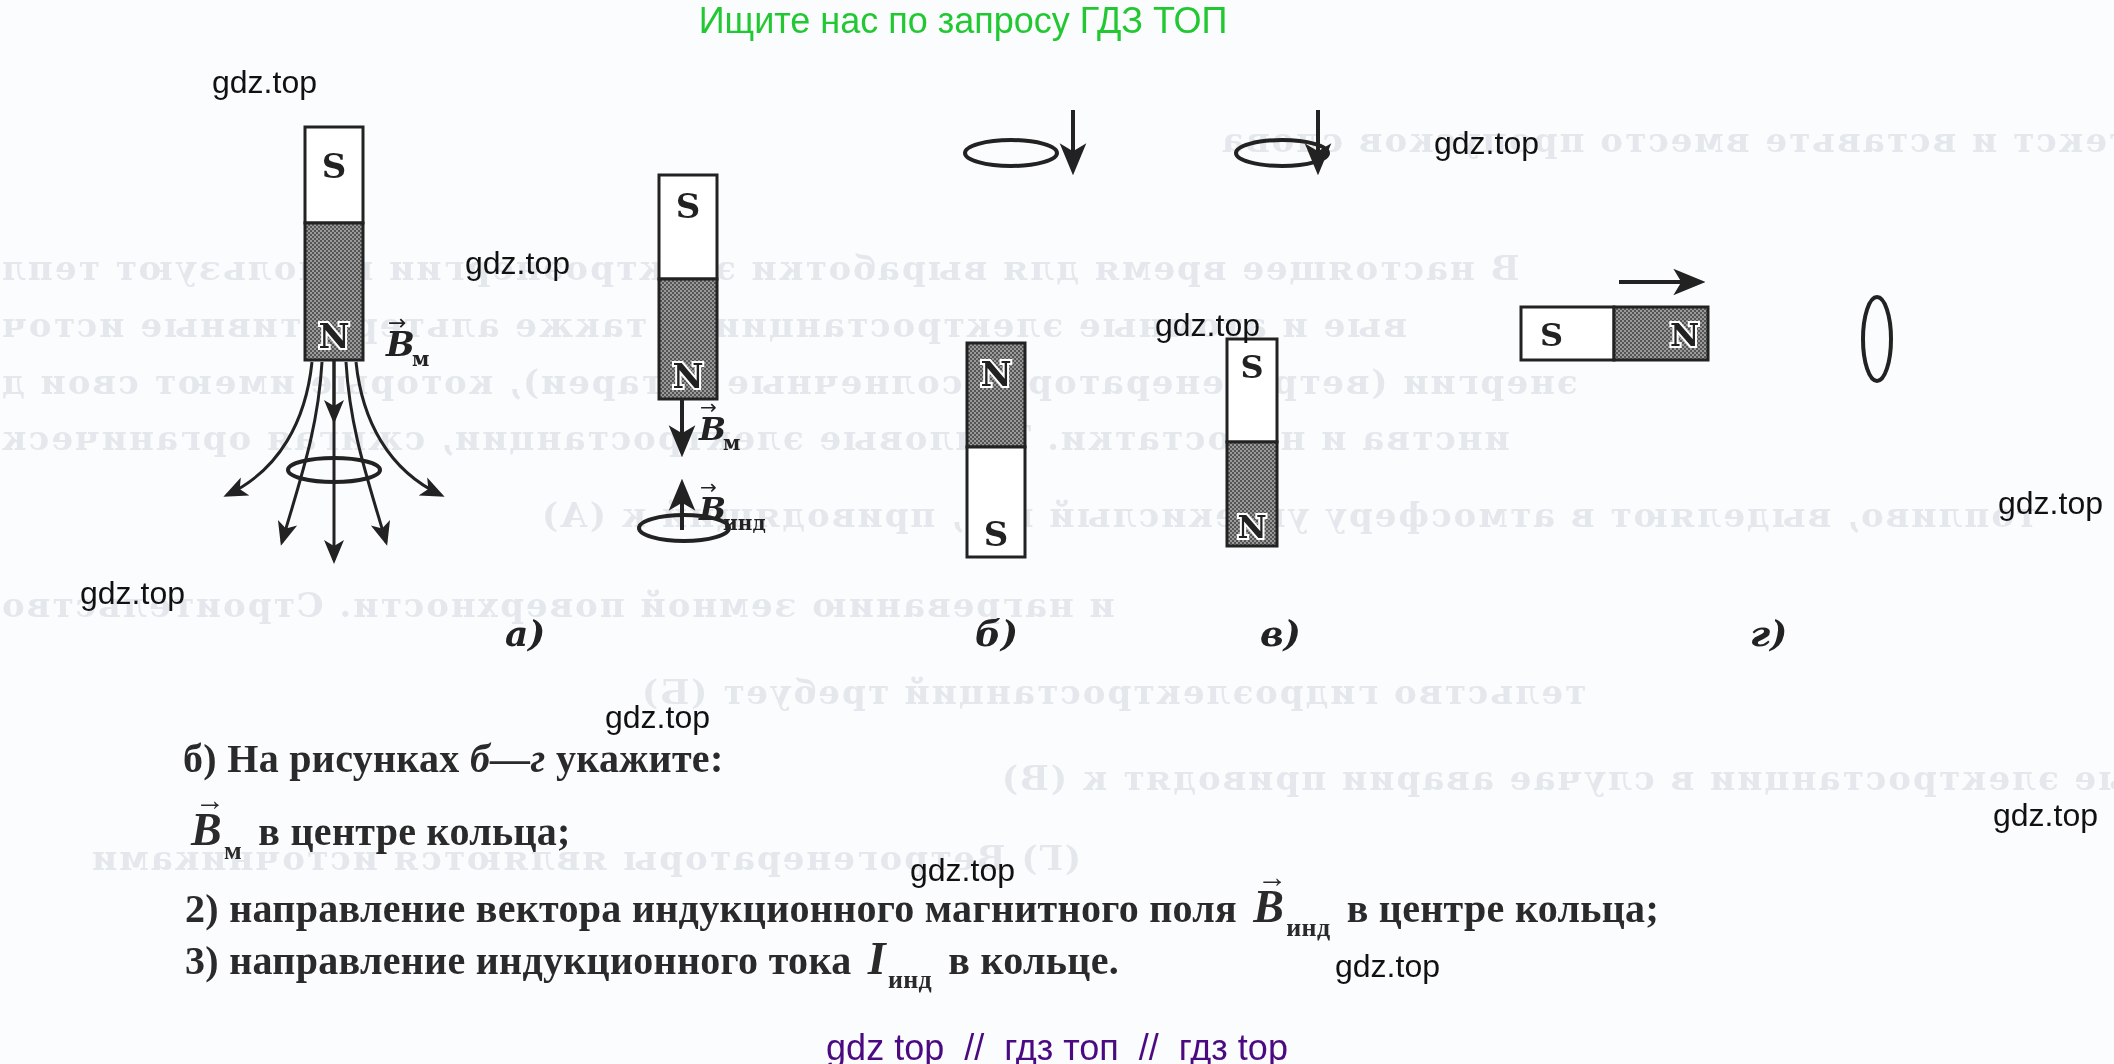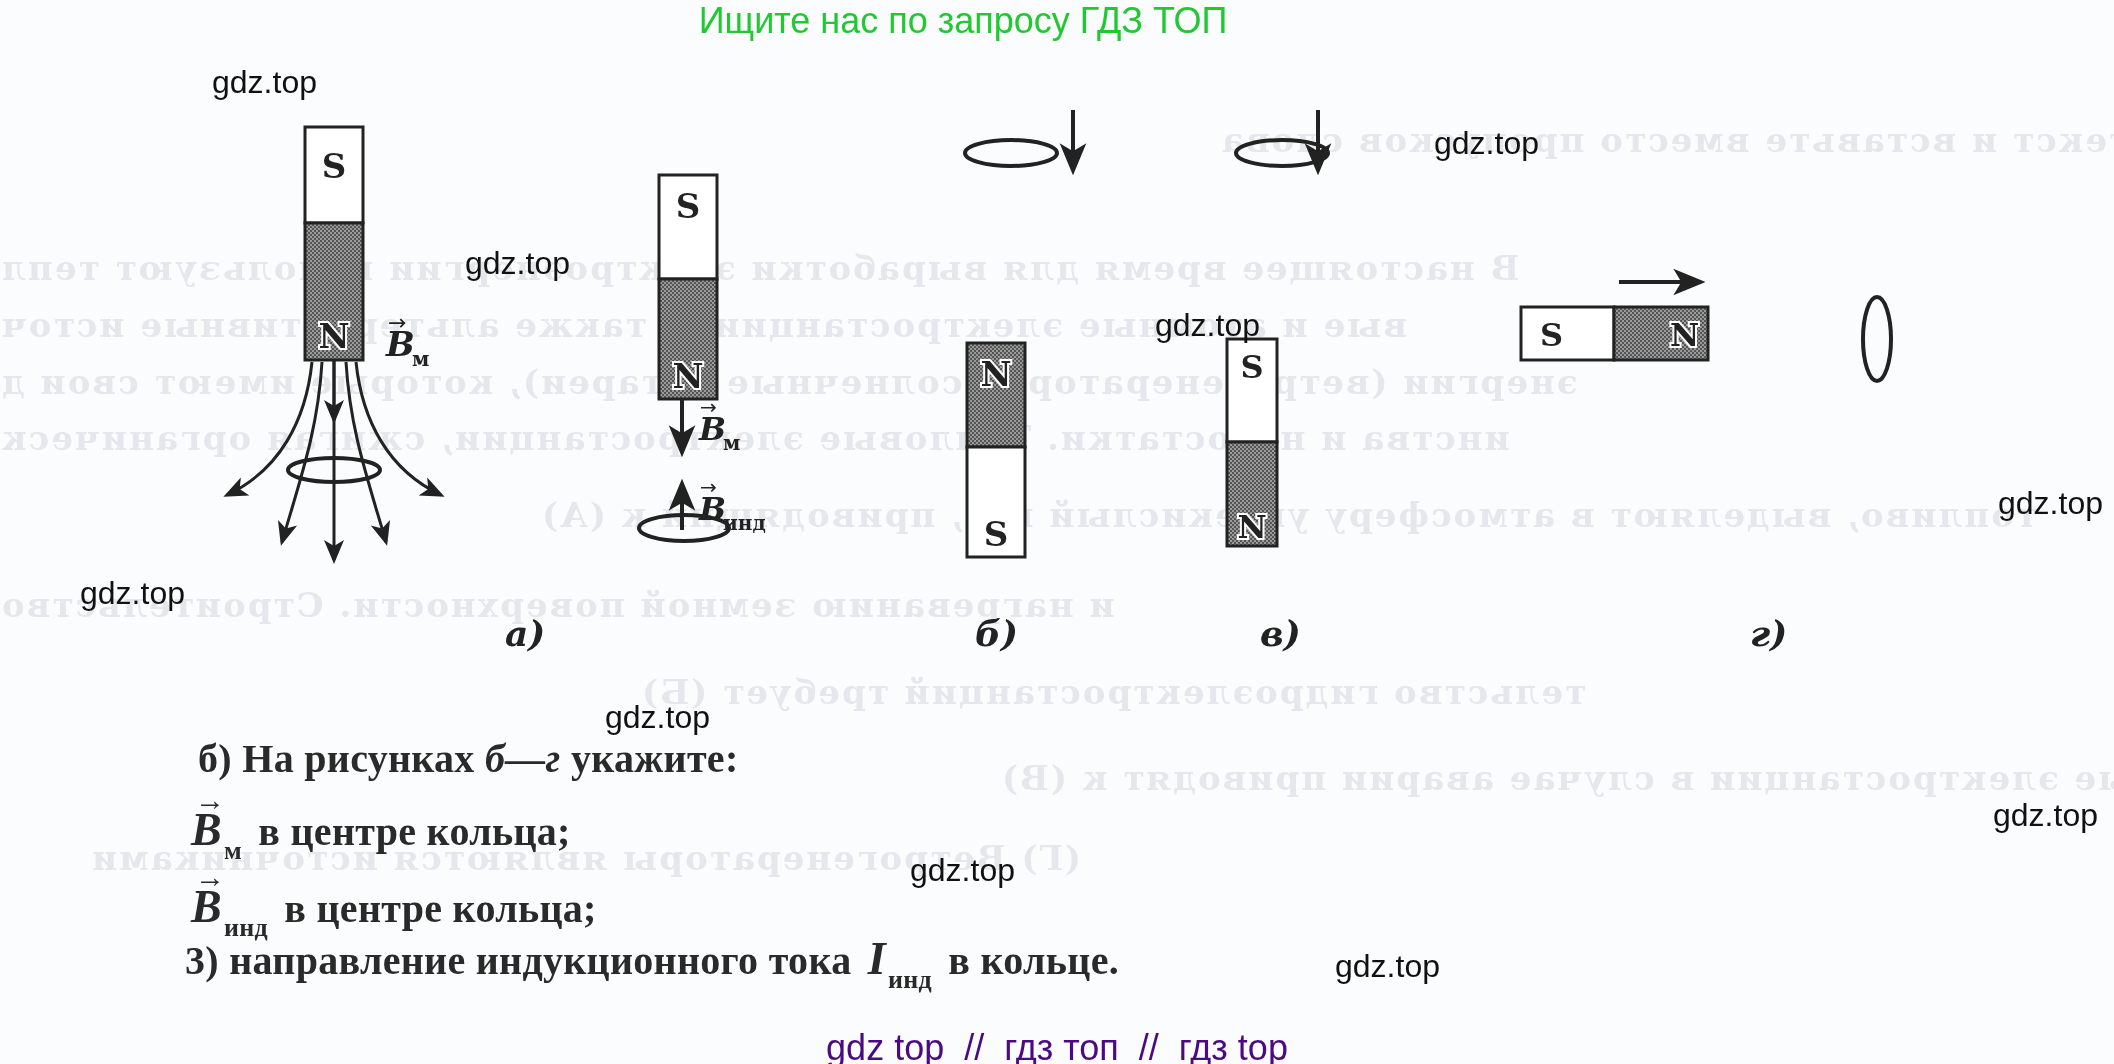--- a/index.html
+++ b/index.html
@@ -137,28 +137,29 @@
     <text x="1670" y="346" font-family="DejaVu Serif, serif" font-weight="bold" font-size="32" fill="#222" stroke="#fff" stroke-width="4" paint-order="stroke">N</text>
     <ellipse cx="1877" cy="339" rx="14" ry="42" fill="none" stroke="#222" stroke-width="4"></ellipse>
   </g>
 </svg>
 
 <div class="label-fig" style="left:505px;top:612px;">а)</div>
 <div class="label-fig" style="left:975px;top:612px;">б)</div>
 <div class="label-fig" style="left:1260px;top:612px;">в)</div>
 <div class="label-fig" style="left:1750px;top:612px;">г)</div>
 
-<div class="task" style="left:198px;top:737px;text-align:center;">
+<div class="task" style="left:183px;top:737px;text-align:center;">
   <span>б) На рисунках </span><i>б—г</i><span> укажите:</span>
 </div>
 <div class="task" style="left:185px;top:808px;">
   <span class="vec"><span class="arr">→</span><span>B</span><sub>м</sub></span>
   <span>в центре кольца;</span>
 </div>
 <div class="task" style="left:185px;top:885px;">
+  <span>2) направление вектора индукционного магнитного поля</span>
   <span class="vec"><span class="arr">→</span><span>B</span><sub>инд</sub></span>
   <span>в центре кольца;</span>
 </div>
 <div class="task" style="left:185px;top:937px;">
   <span>3) направление индукционного тока</span>
   <span class="vec"><span>I</span><sub>инд</sub></span>
   <span>в кольце.</span>
 </div>
 
 <div class="wm" style="left:212px;top:67px;">gdz.top</div>

